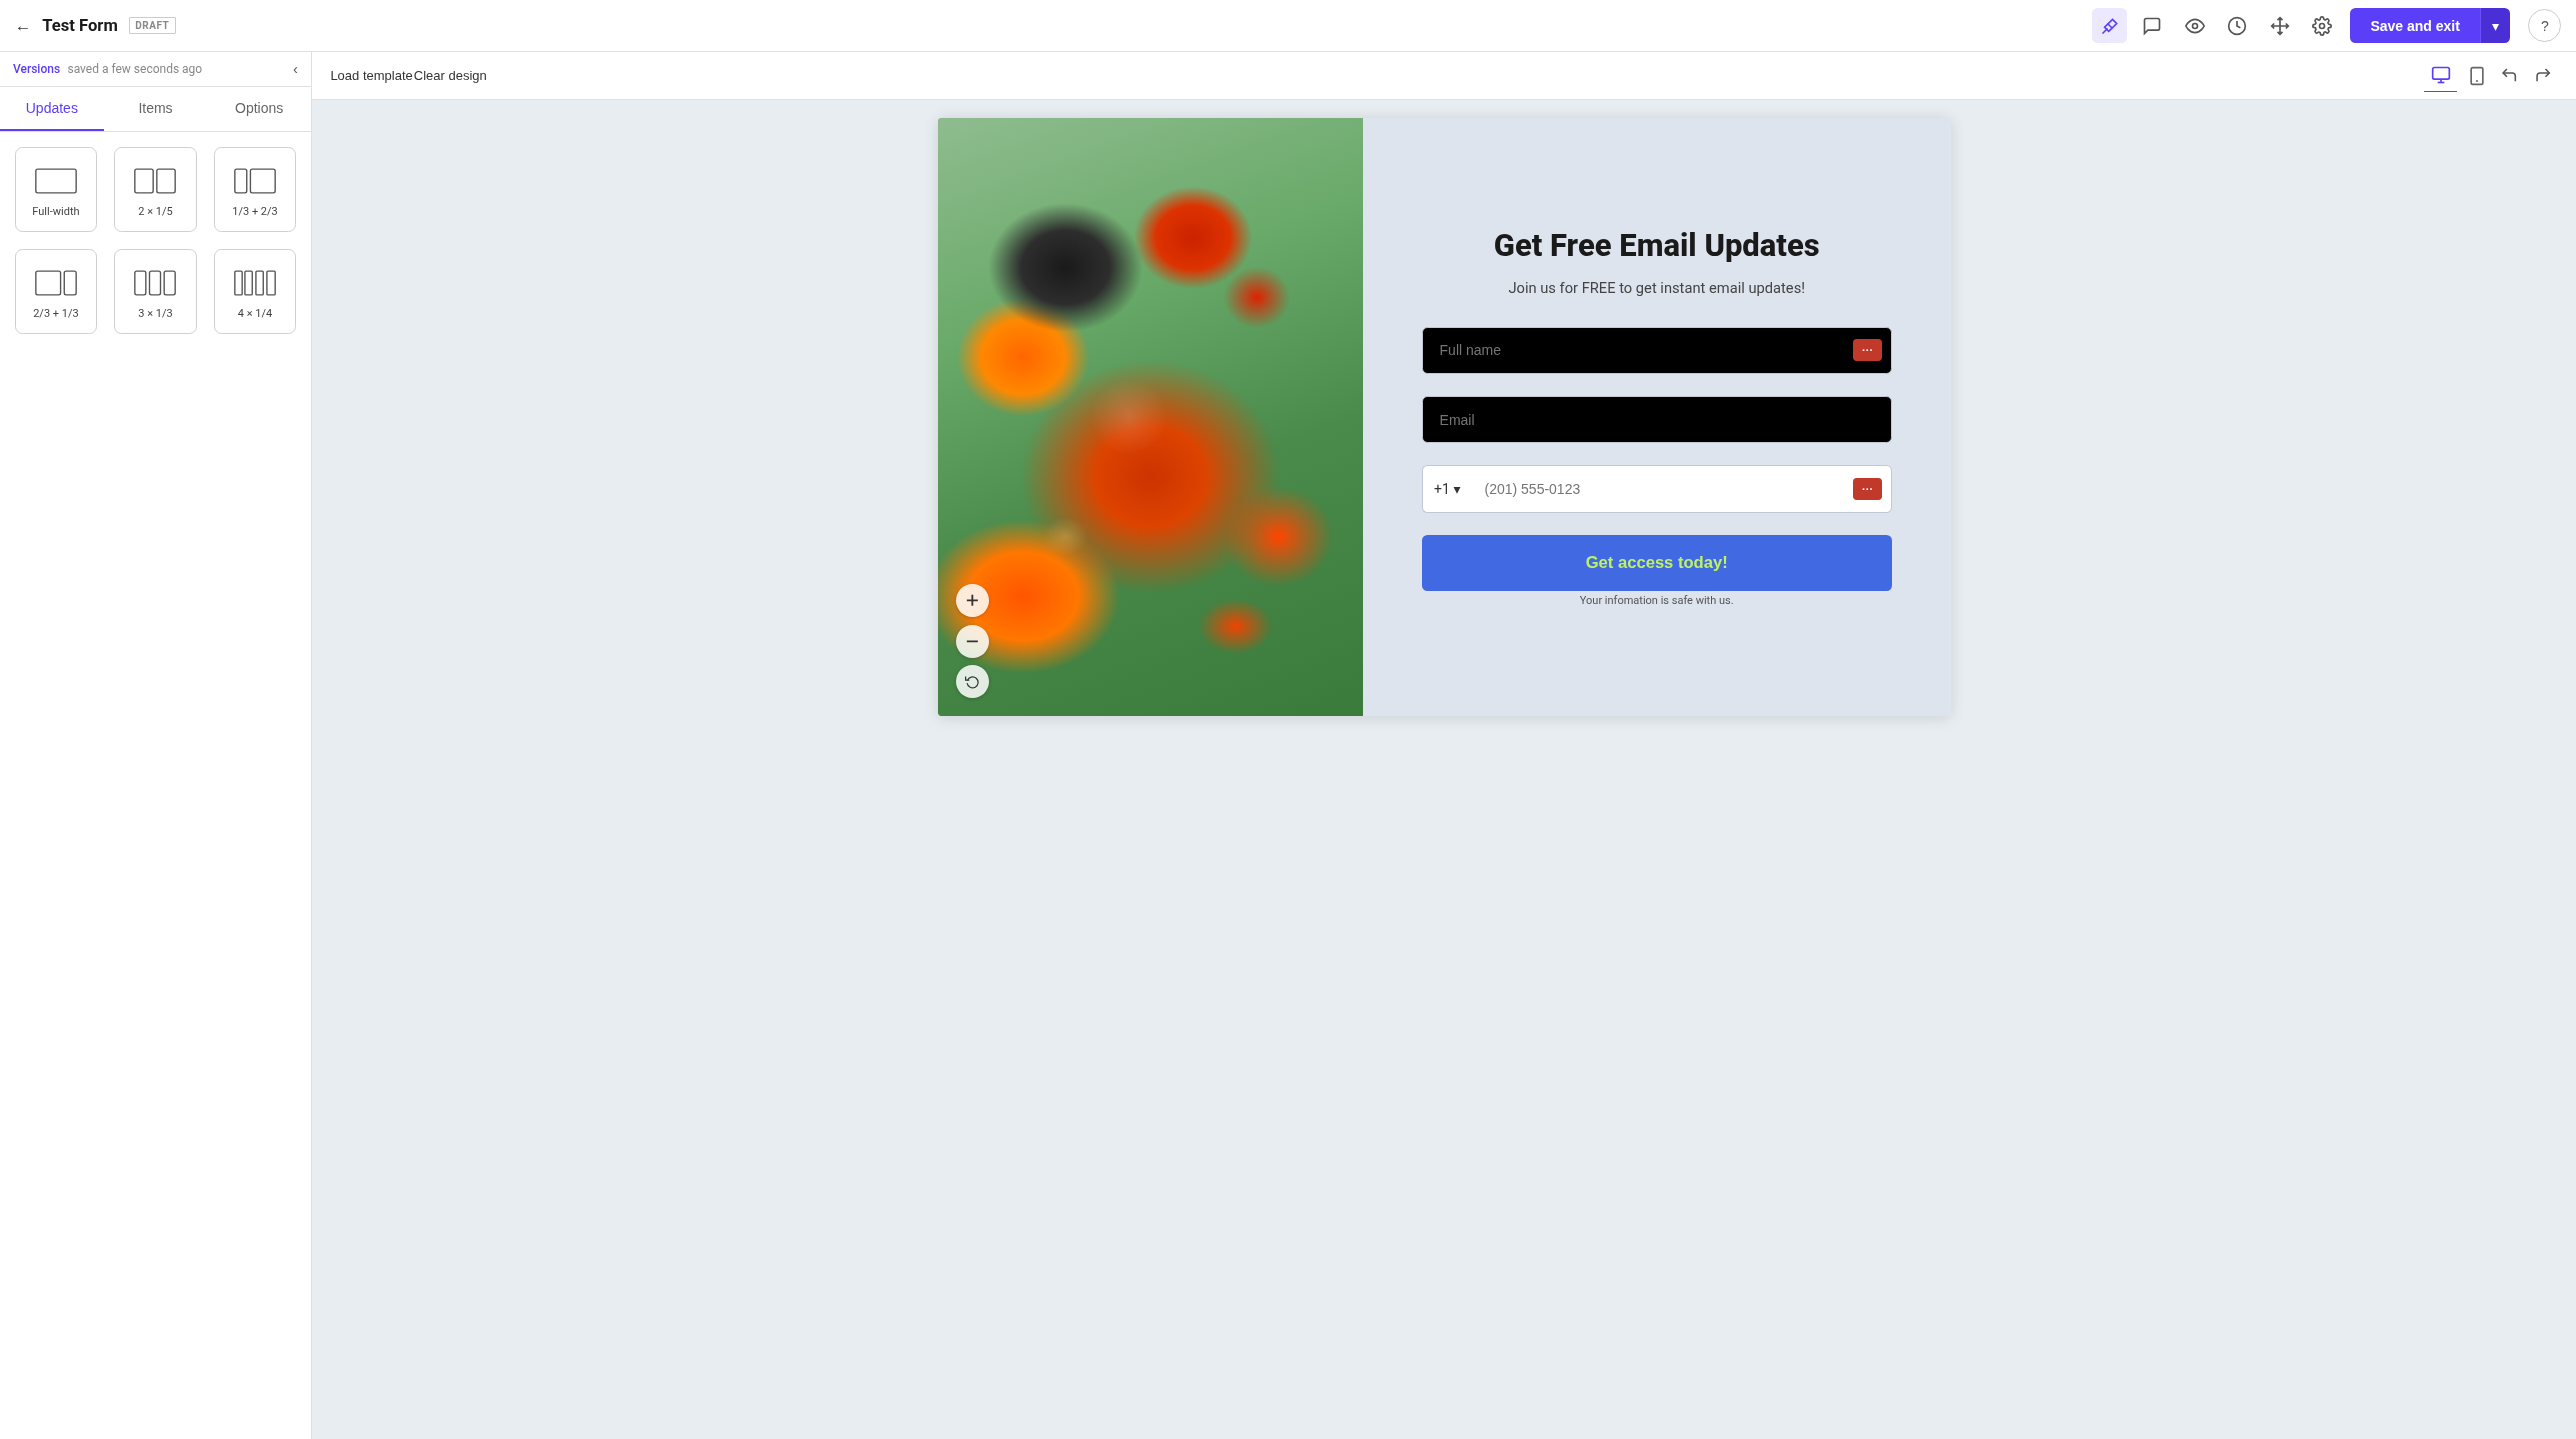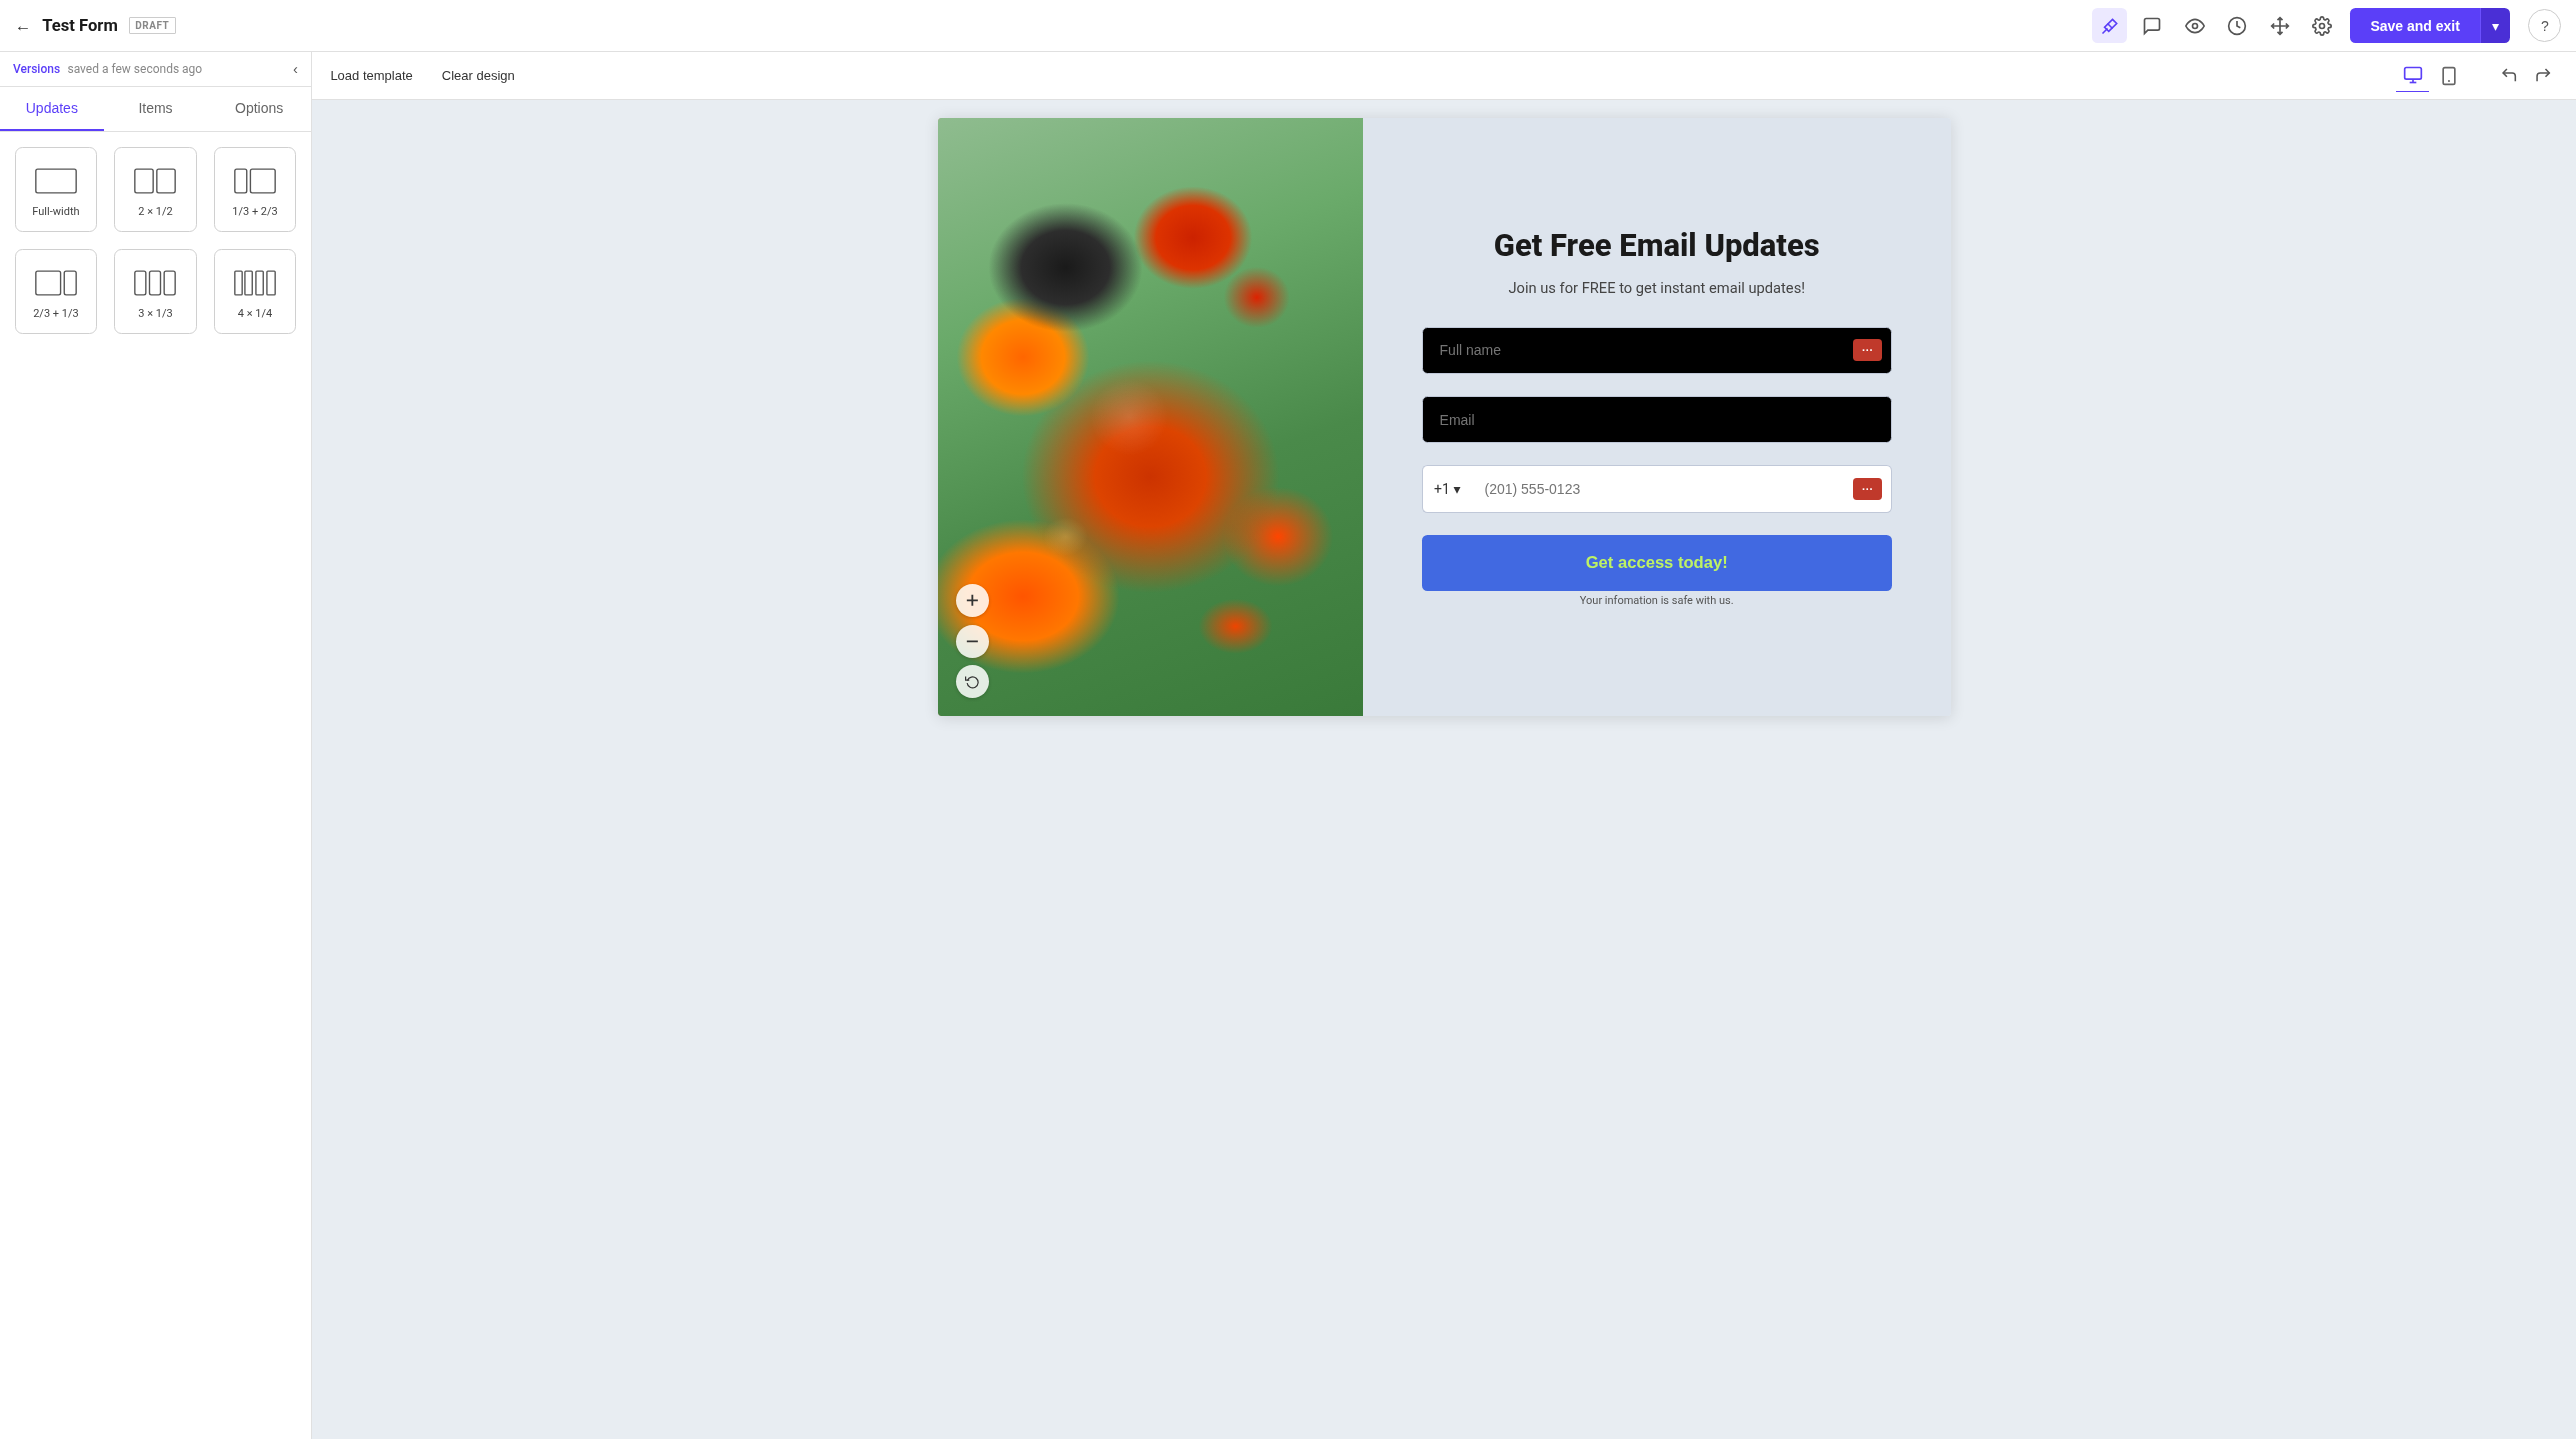--- a/index.html
+++ b/index.html
@@ -71,21 +71,21 @@
     .layout-label { font-size: 11px; color: #444; text-align: center; }
 
     
     .layout-svg { width: 44px; height: 28px; }
 
     
     .canvas-area { flex: 1; display: flex; flex-direction: column; overflow: hidden; }
 
     .canvas-toolbar {
       display: flex; align-items: center; padding: 0 18.4px; height: 48px;
-      background: #fff; border-bottom: 0.9px solid #e0e0e0; gap: 29px;
+      background: #fff; border-bottom: 0.9px solid #e0e0e0; gap: 1px;
     }
     .canvas-toolbar-btn { background: none; border: none; font-size: 13px; color: #333; cursor: pointer; font-weight: 500; }
     .toolbar-spacer { flex: 1; }
     .view-icons { display: flex; align-items: center; gap: 3.7px; }
     .view-icon-btn {
       width: 33px; height: 33px; border: none; background: none; cursor: pointer;
       border-radius: 5.5px; display: flex; align-items: center; justify-content: center;
       color: #555; font-size: 16.6px;
     }
     .view-icon-btn.active { color: #5b3ff8; border-bottom: 1.8px solid #5b3ff8; border-radius: 0; }
@@ -273,21 +273,21 @@
         <span class="layout-label">Full-width</span>
       </div>
 
       <div class="layout-card">
         <div class="layout-icon">
           <svg class="layout-svg" viewBox="0 0 48 30" fill="none" stroke="#555" stroke-width="1.5">
             <rect x="2" y="2" width="20" height="26" rx="2"></rect>
             <rect x="26" y="2" width="20" height="26" rx="2"></rect>
           </svg>
         </div>
-        <span class="layout-label">2 × 1/2</span>
+        <span class="layout-label">2 × 1/5</span>
       </div>
 
       <div class="layout-card">
         <div class="layout-icon">
           <svg class="layout-svg" viewBox="0 0 48 30" fill="none" stroke="#555" stroke-width="1.5">
             <rect x="2" y="2" width="13" height="26" rx="2"></rect>
             <rect x="19" y="2" width="27" height="26" rx="2"></rect>
           </svg>
         </div>
         <span class="layout-label">1/3 + 2/3</span>

